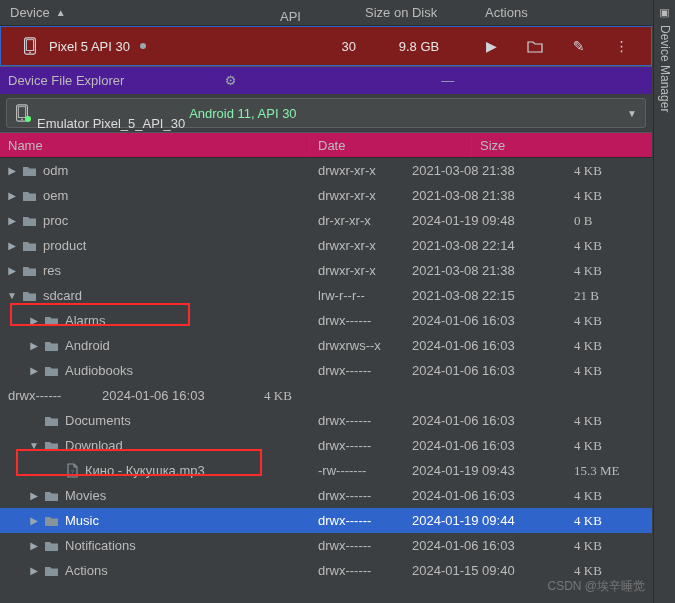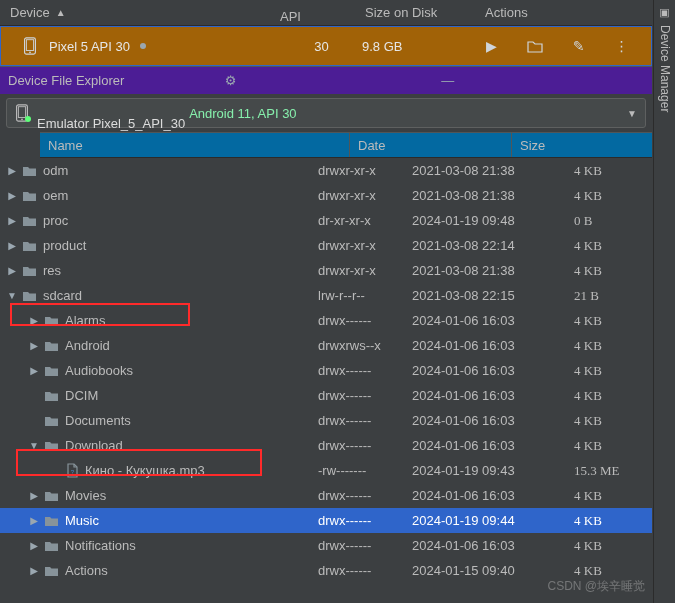--- a/index.html
+++ b/index.html
@@ -10,41 +10,41 @@
 
 .dm-header { display: flex; align-items: center; height: 26px; border-bottom: 1px solid #2b2b2b; background: #3c3f41; }
 .dm-header .col { padding: 0 10px; color: #bbbbbb; }
 .dm-header .c-device { width: 270px; display: flex; align-items: center; }
 .dm-header .c-api { width: 85px; margin-top: 8px; }
 .dm-header .c-size { width: 120px; }
 .dm-header .c-actions { flex: 1; }
 .sort-arrow { margin-left: 6px; font-size: 10px; }
 
 
-.dm-row { display: flex; align-items: center; height: 40px; background: #a16207; color: #e6e6e6; border: 1px solid #2f65ca; }
+.dm-row { display: flex; align-items: center; height: 40px; background: #7f1d1d; color: #e6e6e6; border: 1px solid #2f65ca; }
 .dm-row .c-device { width: 270px; padding-left: 22px; display: flex; align-items: center; gap: 6px; }
-.dm-row .c-api { width: 85px; text-align: center; padding-left: 16px; }
-.dm-row .c-size { width: 120px; text-align: left; padding-left: 6px; }
+.dm-row .c-api { width: 85px; text-align: right; padding-left: 16px; }
+.dm-row .c-size { width: 120px; text-align: center; padding-left: 6px; }
 .dm-row .c-actions { flex: 1; display: flex; gap: 30px; align-items: center; padding-left: 10px; }
 .status-dot { width: 6px; height: 6px; background: #5eff7a; border-radius: 50%; display: inline-block; }
 .running-dot { width: 6px; height: 6px; background: #9aa7b0; border-radius: 50%; margin-left: 4px; display:inline-block; }
 
 
 .dfe-title { display: flex; align-items: center; height: 28px; padding: 0 8px; background: #4c1d95; border-top: 1px solid #515658; }
 .dfe-title span { flex: 1; color: #bbbbbb; }
 .dfe-title .gear, .dfe-title .min { color: #9aa7b0; margin-left: 14px; cursor: pointer; }
 
 
 .emu-selector { display: flex; align-items: center; height: 30px; margin: 4px 6px; background: #45494a; border: 1px solid #5e6060; border-radius: 3px; padding: 0 8px; }
 .emu-selector .name { color: #dcdcdc; margin-top: 20px; }
 .emu-selector .sub { color: #86efac; margin-left: 4px; }
 .emu-selector .drop { margin-left: auto; color: #bbbbbb; font-size: 10px; }
 
 
-.ft-header { display: flex; align-items: center; height: 26px; background: #0369a1; border-top: 1px solid #515658; border-bottom: 1px solid #2b2b2b; margin-left: 40px; }
+.ft-header { display: flex; align-items: center; height: 26px; background: #be185d; border-top: 1px solid #515658; border-bottom: 1px solid #2b2b2b; }
 .ft-header div { padding: 0 8px; border-right: 1px solid #515658; height: 100%; display: flex; align-items: center; }
 .ft-header .c-name { width: 310px; }
 .ft-header .c-perm { width: 94px; }
 .ft-header .c-date { width: 162px; }
 .ft-header .c-siz { flex: 1; border-right: none; }
 
 
 .ft-body { }
 .ft-row { display: flex; align-items: center; height: 25px; background: #3c3f41; }
 .ft-row.selected { background: #2f65ca; color: #fff; }
@@ -264,30 +264,20 @@
               <path d="M1 2h5l1.5 1.5H14V11H1z" fill="#87939a"></path>
             </svg>
           </span>
           <span>Audiobooks</span>
         </div>
         <div class="c-perm">drwx------</div>
         <div class="c-date">2024-01-06 16:03</div>
         <div class="c-siz">4 KB</div>
       </div>
       <div class="ft-row">
-        <div class="c-name">
-          <span class="indent" style="width:28px"></span>
-          <span class="arrow"></span>
-          <span class="folder-icon">
-            <svg width="15" height="12" viewBox="0 0 15 12">
-              <path d="M1 2h5l1.5 1.5H14V11H1z" fill="#87939a"></path>
-            </svg>
-          </span>
-          <span>DCIM</span>
-        </div>
         <div class="c-perm">drwx------</div>
         <div class="c-date">2024-01-06 16:03</div>
         <div class="c-siz">4 KB</div>
       </div>
       <div class="ft-row">
         <div class="c-name">
           <span class="indent" style="width:28px"></span>
           <span class="arrow"></span>
           <span class="folder-icon">
             <svg width="15" height="12" viewBox="0 0 15 12">

